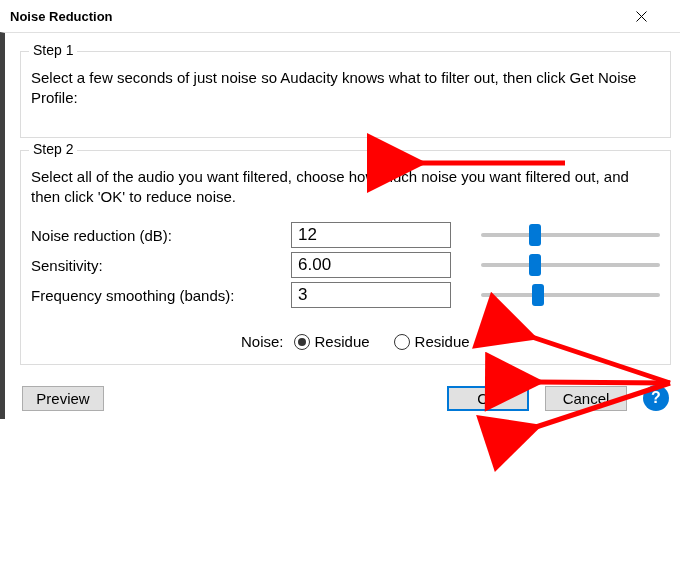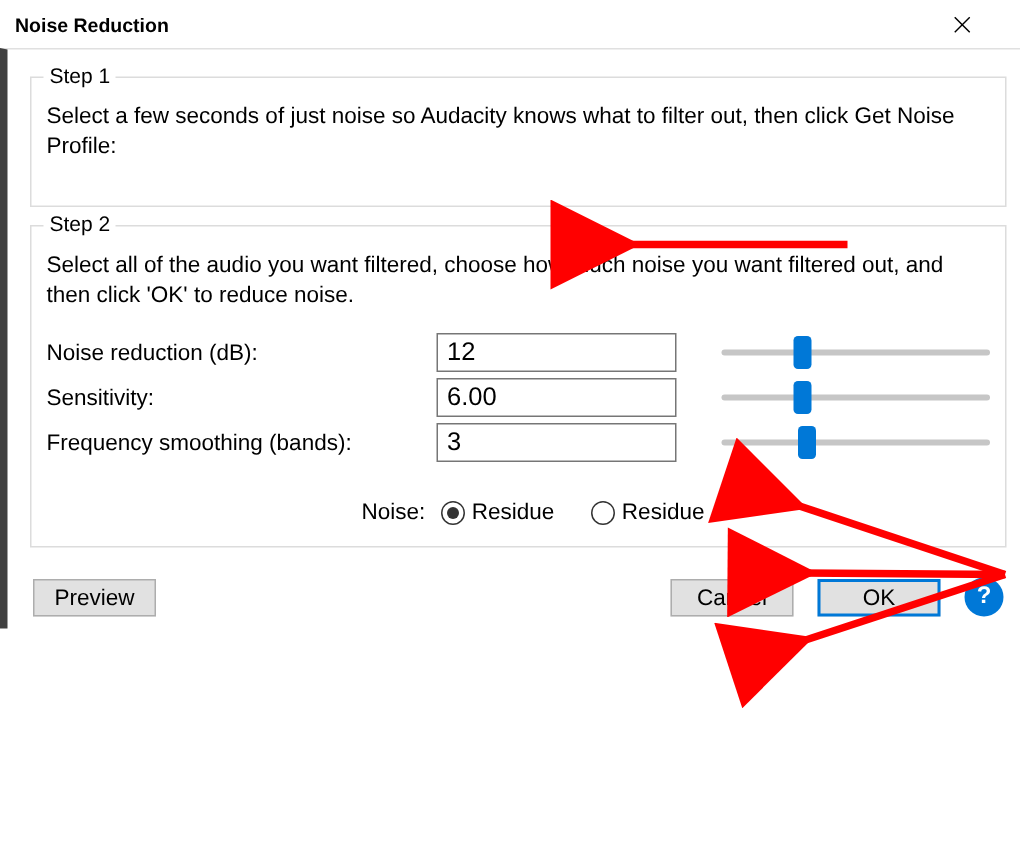--- a/index.html
+++ b/index.html
@@ -221,22 +221,22 @@
       <span class="radio">
         <span class="radio-circle"></span>
         <span>Residue</span>
       </span>
     </div>
   </div>
 
   <div class="footer">
     <button class="btn preview-btn">Preview</button>
     <div class="spacer"></div>
+    <button class="btn ok-btn">OK</button>
     <button class="btn cancel-btn">Cancel</button>
-    <button class="btn ok-btn">OK</button>
     <button class="help-btn">
       <span>?</span>
     </button>
   </div>
 
   <svg class="anno" style="left:0;top:0" width="680" height="520">
     <defs>
       <marker id="ah" markerWidth="14" markerHeight="12" refX="2" refY="6" orient="auto">
         <path d="M12,0 L0,6 L12,12 Z" fill="#ff0000"></path>
       </marker>

